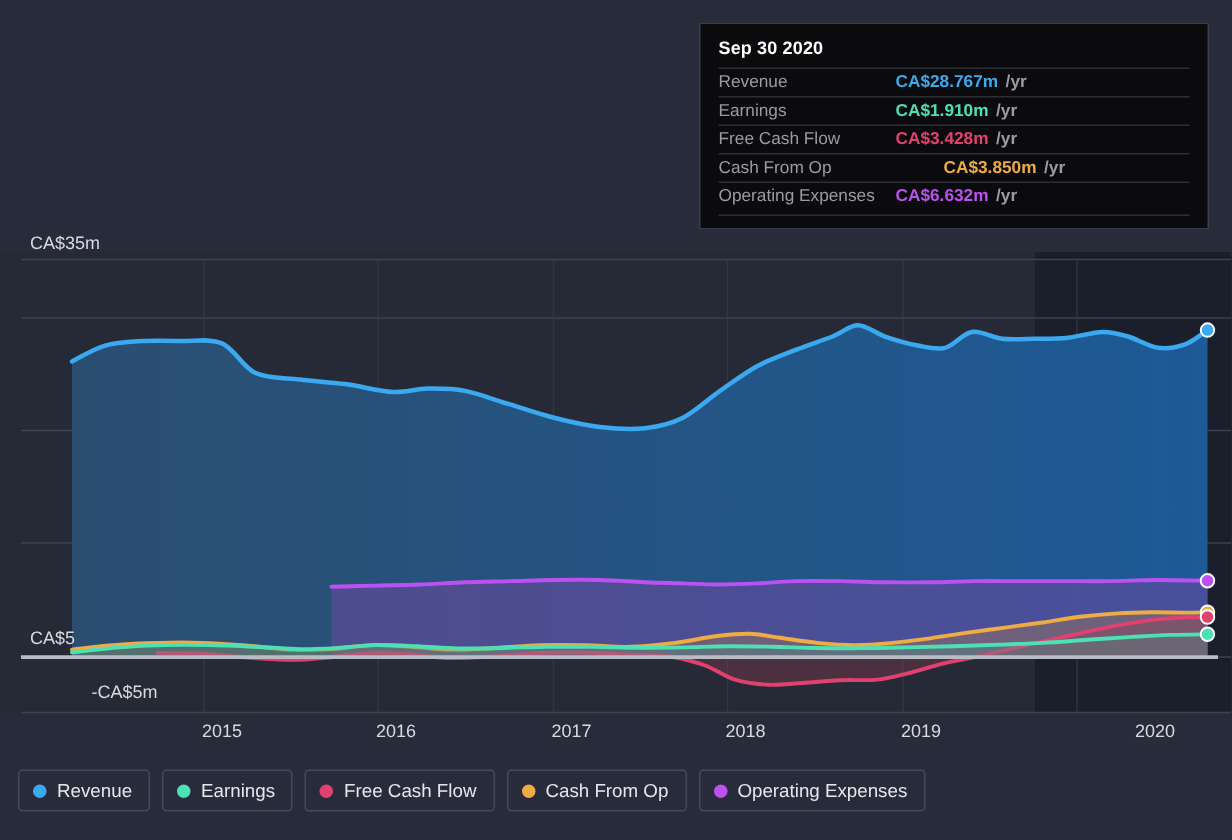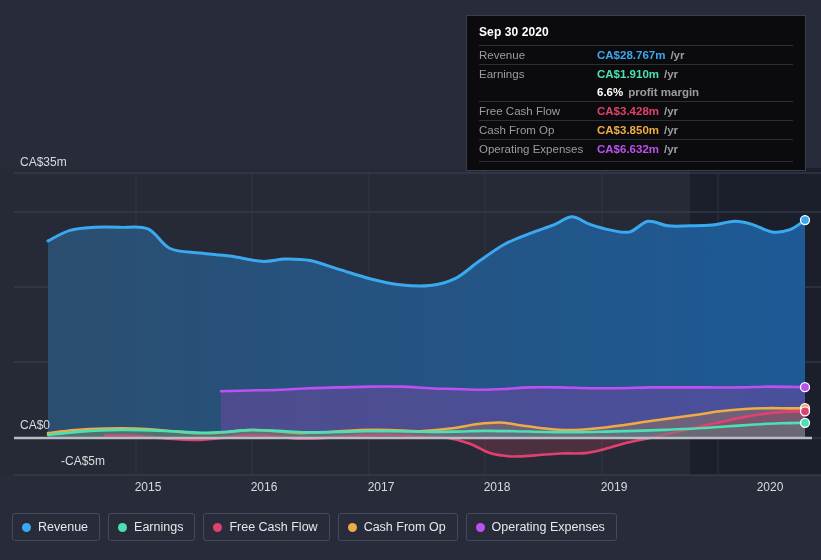--- a/index.html
+++ b/index.html
@@ -117,21 +117,21 @@
         <line x1="14" y1="438" x2="812" y2="438" stroke="#b9bcc4" stroke-width="2.5"></line>
         <circle cx="805" cy="220.05915" r="4.5" fill="#3ba9f0" stroke="#ffffff" stroke-width="1.3"></circle>
         <circle cx="805" cy="387.1784" r="4.5" fill="#bc50f0" stroke="#ffffff" stroke-width="1.3"></circle>
         <circle cx="805" cy="408.1825" r="4.5" fill="#eeab46" stroke="#ffffff" stroke-width="1.3"></circle>
         <circle cx="805" cy="411.3686" r="4.5" fill="#e0416f" stroke="#ffffff" stroke-width="1.3"></circle>
         <circle cx="805" cy="422.8295" r="4.5" fill="#4ce0b3" stroke="#ffffff" stroke-width="1.3"></circle>
       </svg>
   </div>
 
   <div class="axis-label" id="lbl-top">CA$35m</div>
-  <div class="axis-label" id="lbl-zero">CA$0</div>
+  <div class="axis-label" id="lbl-zero">CA$5</div>
   <div class="axis-label" id="lbl-neg">-CA$5m</div>
 
   <div id="xticks">
       <div class="xtick" style="left: 136px;">2015</div>
       <div class="xtick" style="left: 252px;">2016</div>
       <div class="xtick" style="left: 369px;">2017</div>
       <div class="xtick" style="left: 485px;">2018</div>
       <div class="xtick" style="left: 602px;">2019</div>
       <div class="xtick" style="left: 758px;">2020</div>
     </div>
@@ -142,33 +142,28 @@
         <div class="tt-row">
           <span class="tt-label">Revenue</span>
           <span class="tt-val" style="color: rgb(59, 169, 240);">CA$28.767m</span>
           <span class="tt-unit">/yr</span>
         </div>
         <div class="tt-row">
           <span class="tt-label">Earnings</span>
           <span class="tt-val" style="color: rgb(76, 224, 179);">CA$1.910m</span>
           <span class="tt-unit">/yr</span>
         </div>
-        <div class="tt-row no-line">
-          <span class="tt-label"></span>
-          <span class="tt-val" style="color: rgb(255, 255, 255);">6.6%</span>
-          <span class="tt-unit">profit margin</span>
-        </div>
         <div class="tt-row">
           <span class="tt-label">Free Cash Flow</span>
           <span class="tt-val" style="color: rgb(224, 65, 111);">CA$3.428m</span>
           <span class="tt-unit">/yr</span>
         </div>
         <div class="tt-row">
           <span class="tt-label">Cash From Op</span>
-          <span class="tt-val" style="color: rgb(238, 171, 70);">CA$3.850m</span>
+          <span class="tt-val" style="color: rgb(238, 171, 70); margin-left: 32px;">CA$3.850m</span>
           <span class="tt-unit">/yr</span>
         </div>
         <div class="tt-row">
           <span class="tt-label">Operating Expenses</span>
           <span class="tt-val" style="color: rgb(188, 80, 240);">CA$6.632m</span>
           <span class="tt-unit">/yr</span>
         </div>
       </div>
     <div class="tt-foot"></div>
   </div>

